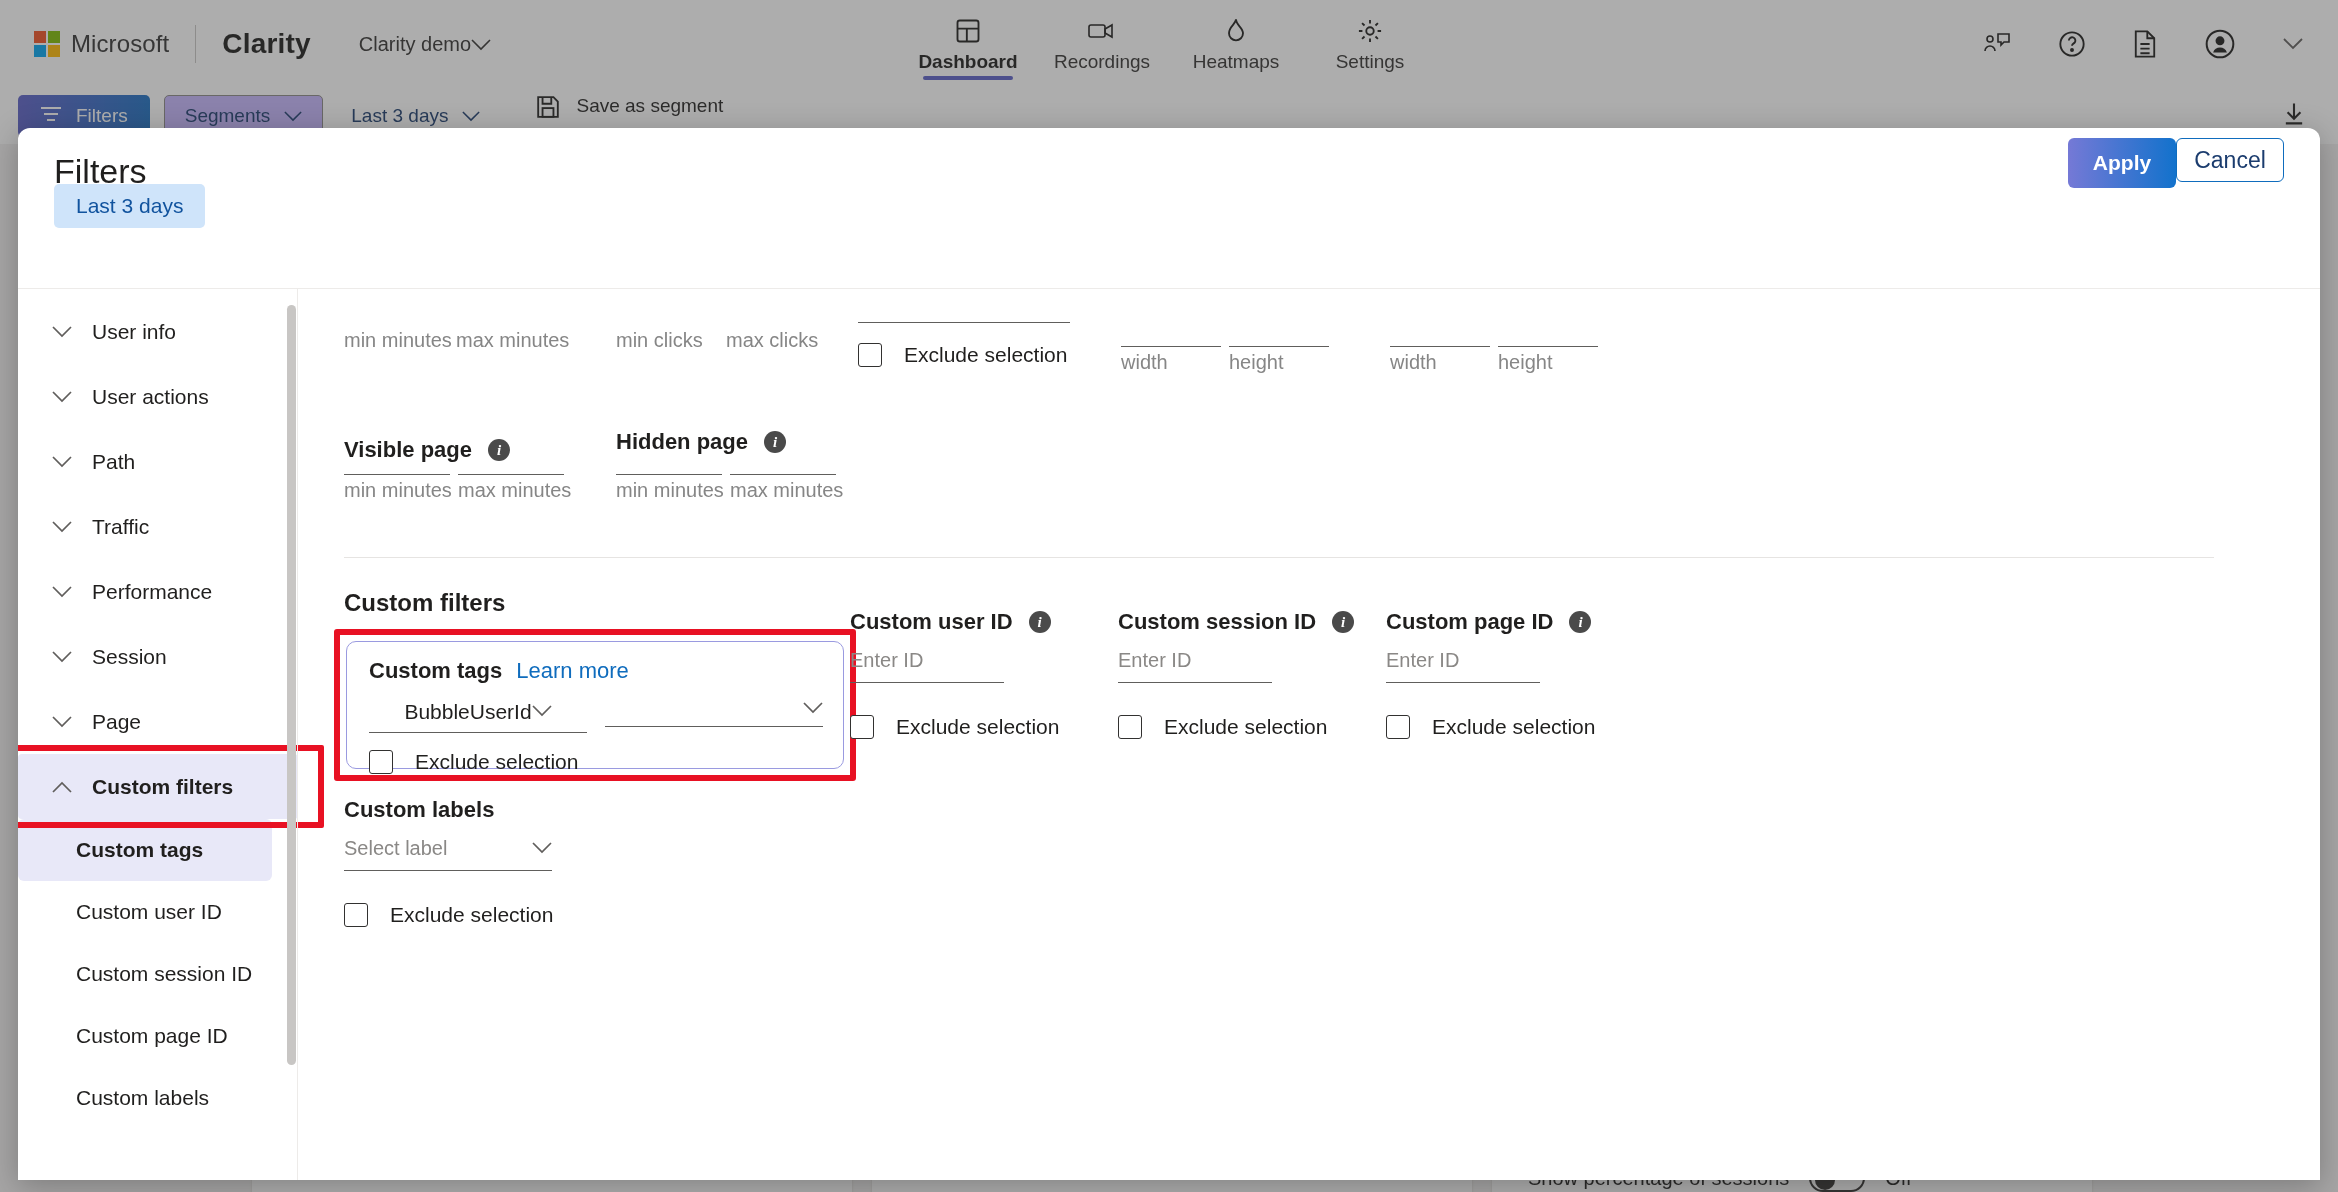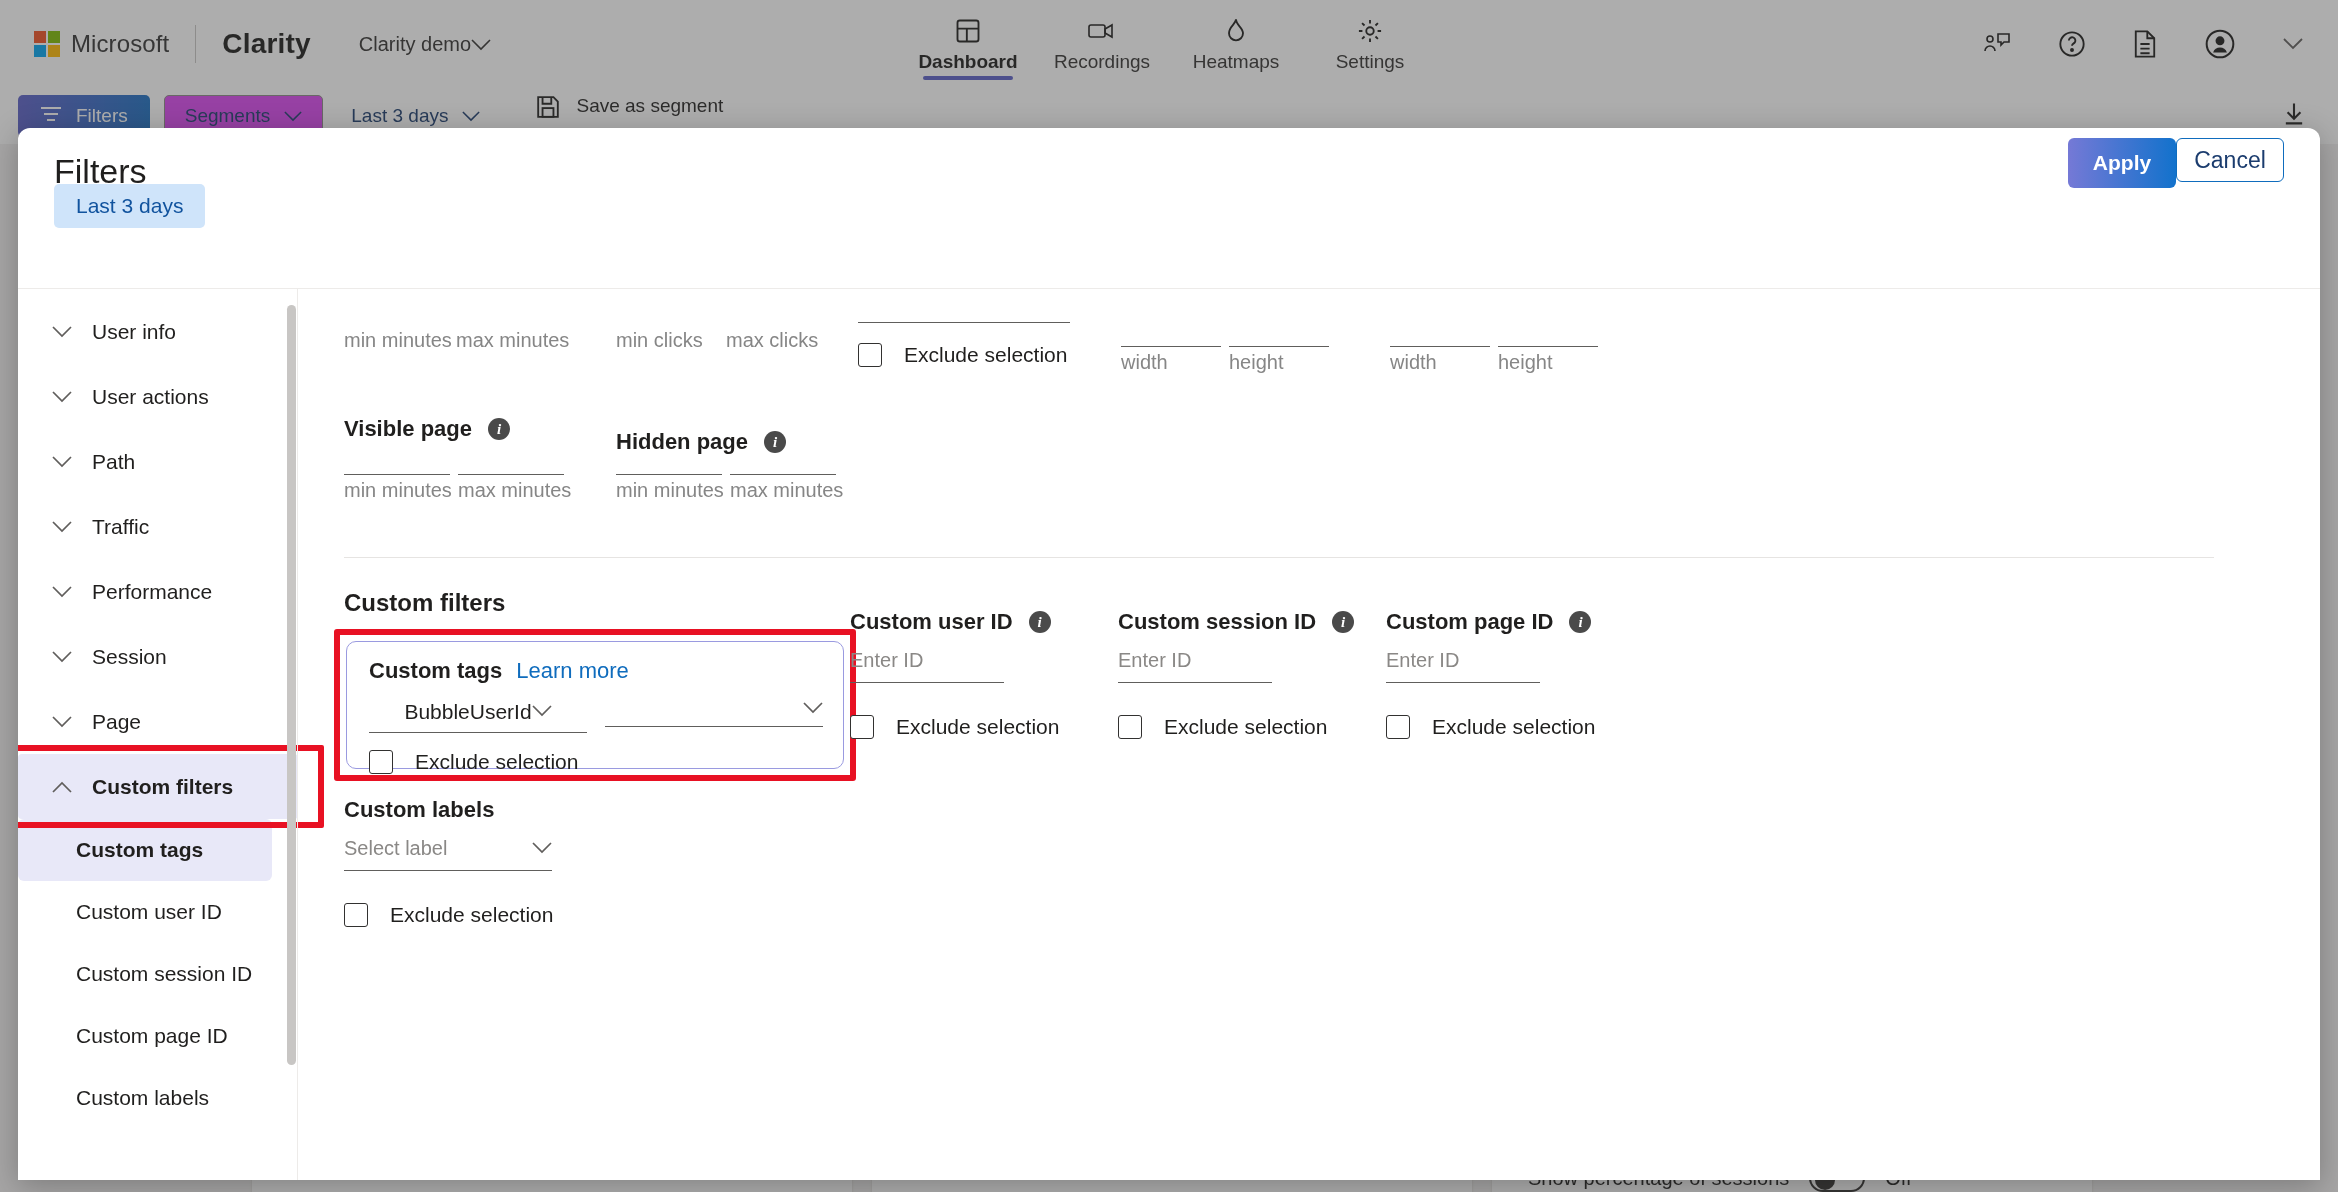--- a/index.html
+++ b/index.html
@@ -41,21 +41,21 @@
   .topbar-right { position:absolute; right:34px; top:0; height:88px;
     display:flex; align-items:center; gap:46px; }
   .tb-ico { cursor:pointer; display:flex; align-items:center; }
 
   .filterbar { position:absolute; left:0; top:88px; width:2338px; height:56px;
     background:#ffffff; display:flex; align-items:center; padding-left:18px; gap:14px; }
   .btn-filters { height:42px; padding:0 22px; border-radius:5px;
     background:linear-gradient(90deg,#5b5fc7 0%,#1b6ec2 100%);
     color:#fff; font-size:19px; display:flex; align-items:center; gap:14px; cursor:pointer; }
   .btn-outline { height:42px; padding:0 20px; border:1px solid #8a8886; border-radius:5px;
-    background:#d946ef; color:#1b3c6e; font-size:19px; display:flex; align-items:center;
+    background:#c4b5fd; color:#1b3c6e; font-size:19px; display:flex; align-items:center;
     gap:14px; cursor:pointer; }
   .btn-plain { height:42px; padding:0 14px; color:#1b3c6e; font-size:19px;
     display:flex; align-items:center; gap:14px; cursor:pointer; background:transparent; border:none; }
   .btn-save { height:42px; padding:0 10px; color:#201f1e; font-size:19px;
     display:flex; align-items:flex-start; gap:16px; cursor:pointer; margin-left:18px; }
   .dl-ico { position:absolute; right:30px; top:12px; cursor:pointer; }
 
   .dash-area { position:absolute; left:0; top:144px; width:2338px; height:1048px;
     background:#f3f2f1; }
   .card { position:absolute; background:#fff; border-radius:10px;
@@ -468,21 +468,21 @@
         </div>
         <div class="uline" style="position:absolute; left:1092px; top:57px; width:100px;"></div>
         <div class="fld" style="left:1092px; top:62px;">
           <span class="ph">width</span>
         </div>
         <div class="uline" style="position:absolute; left:1200px; top:57px; width:100px;"></div>
         <div class="fld" style="left:1200px; top:62px;">
           <span class="ph">height</span>
         </div>
 
-        <div class="fld-label" style="position:absolute; left:46px; top:127px;">
+        <div class="fld-label" style="position:absolute; left:46px; top:148px;">
           <span>Visible page</span>
           <span class="info">i</span>
         </div>
         <div class="uline" style="position:absolute; left:46px; top:185px; width:106px;"></div>
         <div class="fld" style="left:46px; top:190px;">
           <span class="ph">min minutes</span>
         </div>
         <div class="uline" style="position:absolute; left:160px; top:185px; width:106px;"></div>
         <div class="fld" style="left:160px; top:190px;">
           <span class="ph">max minutes</span>

